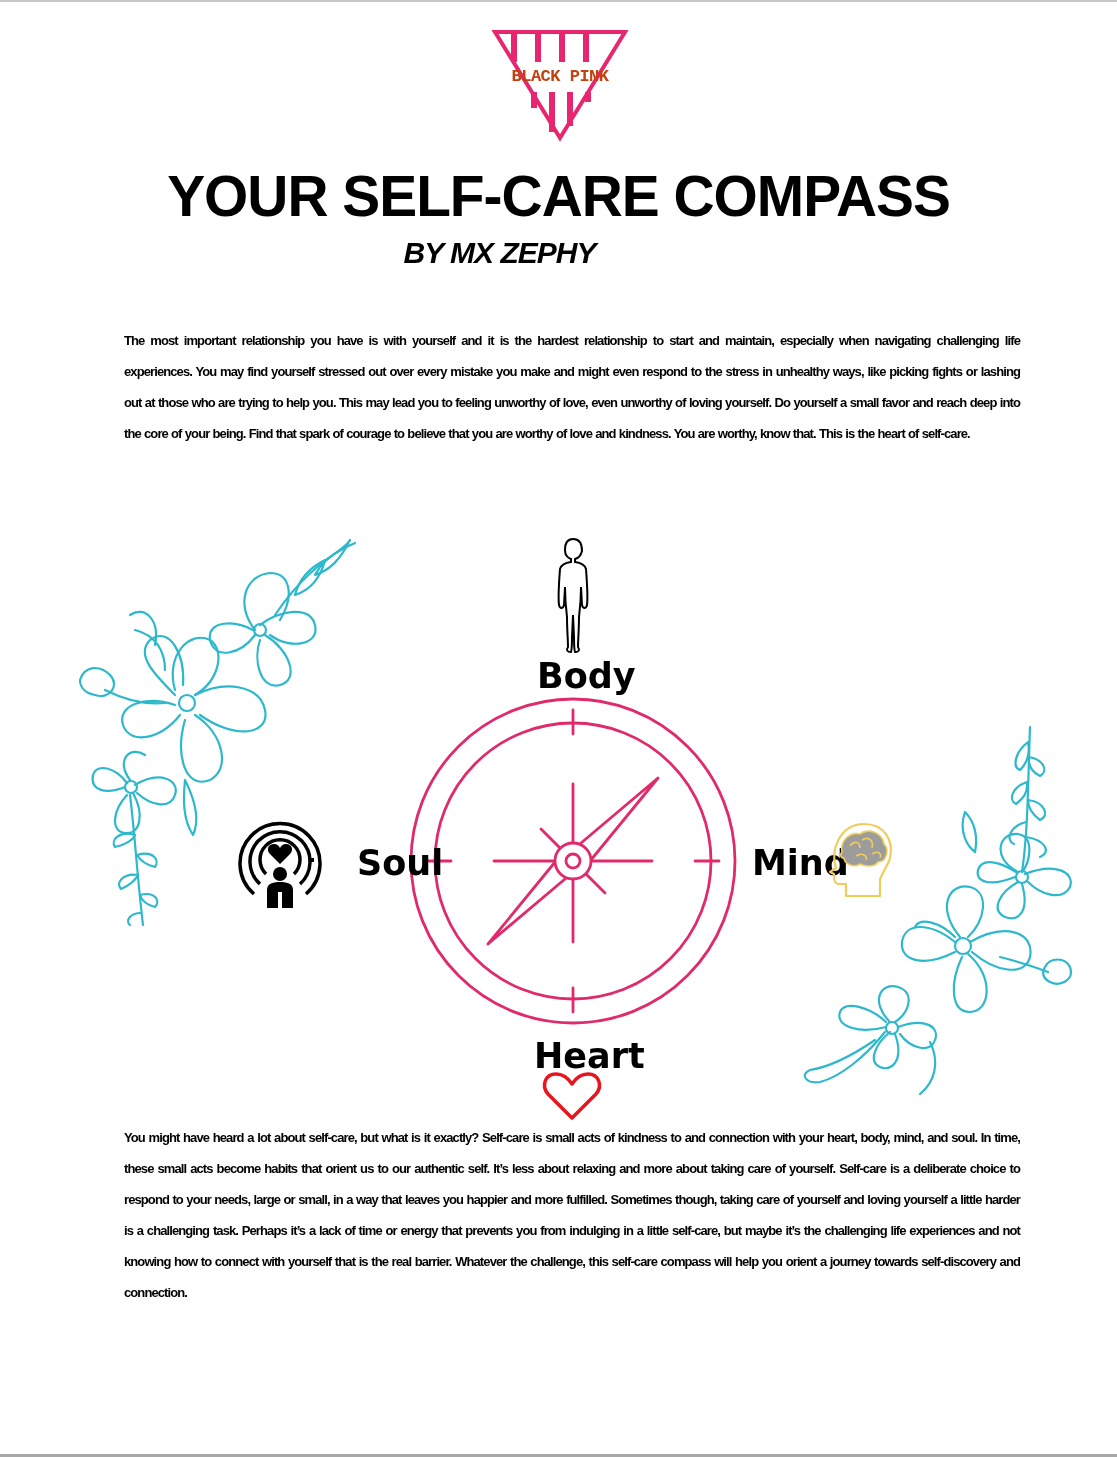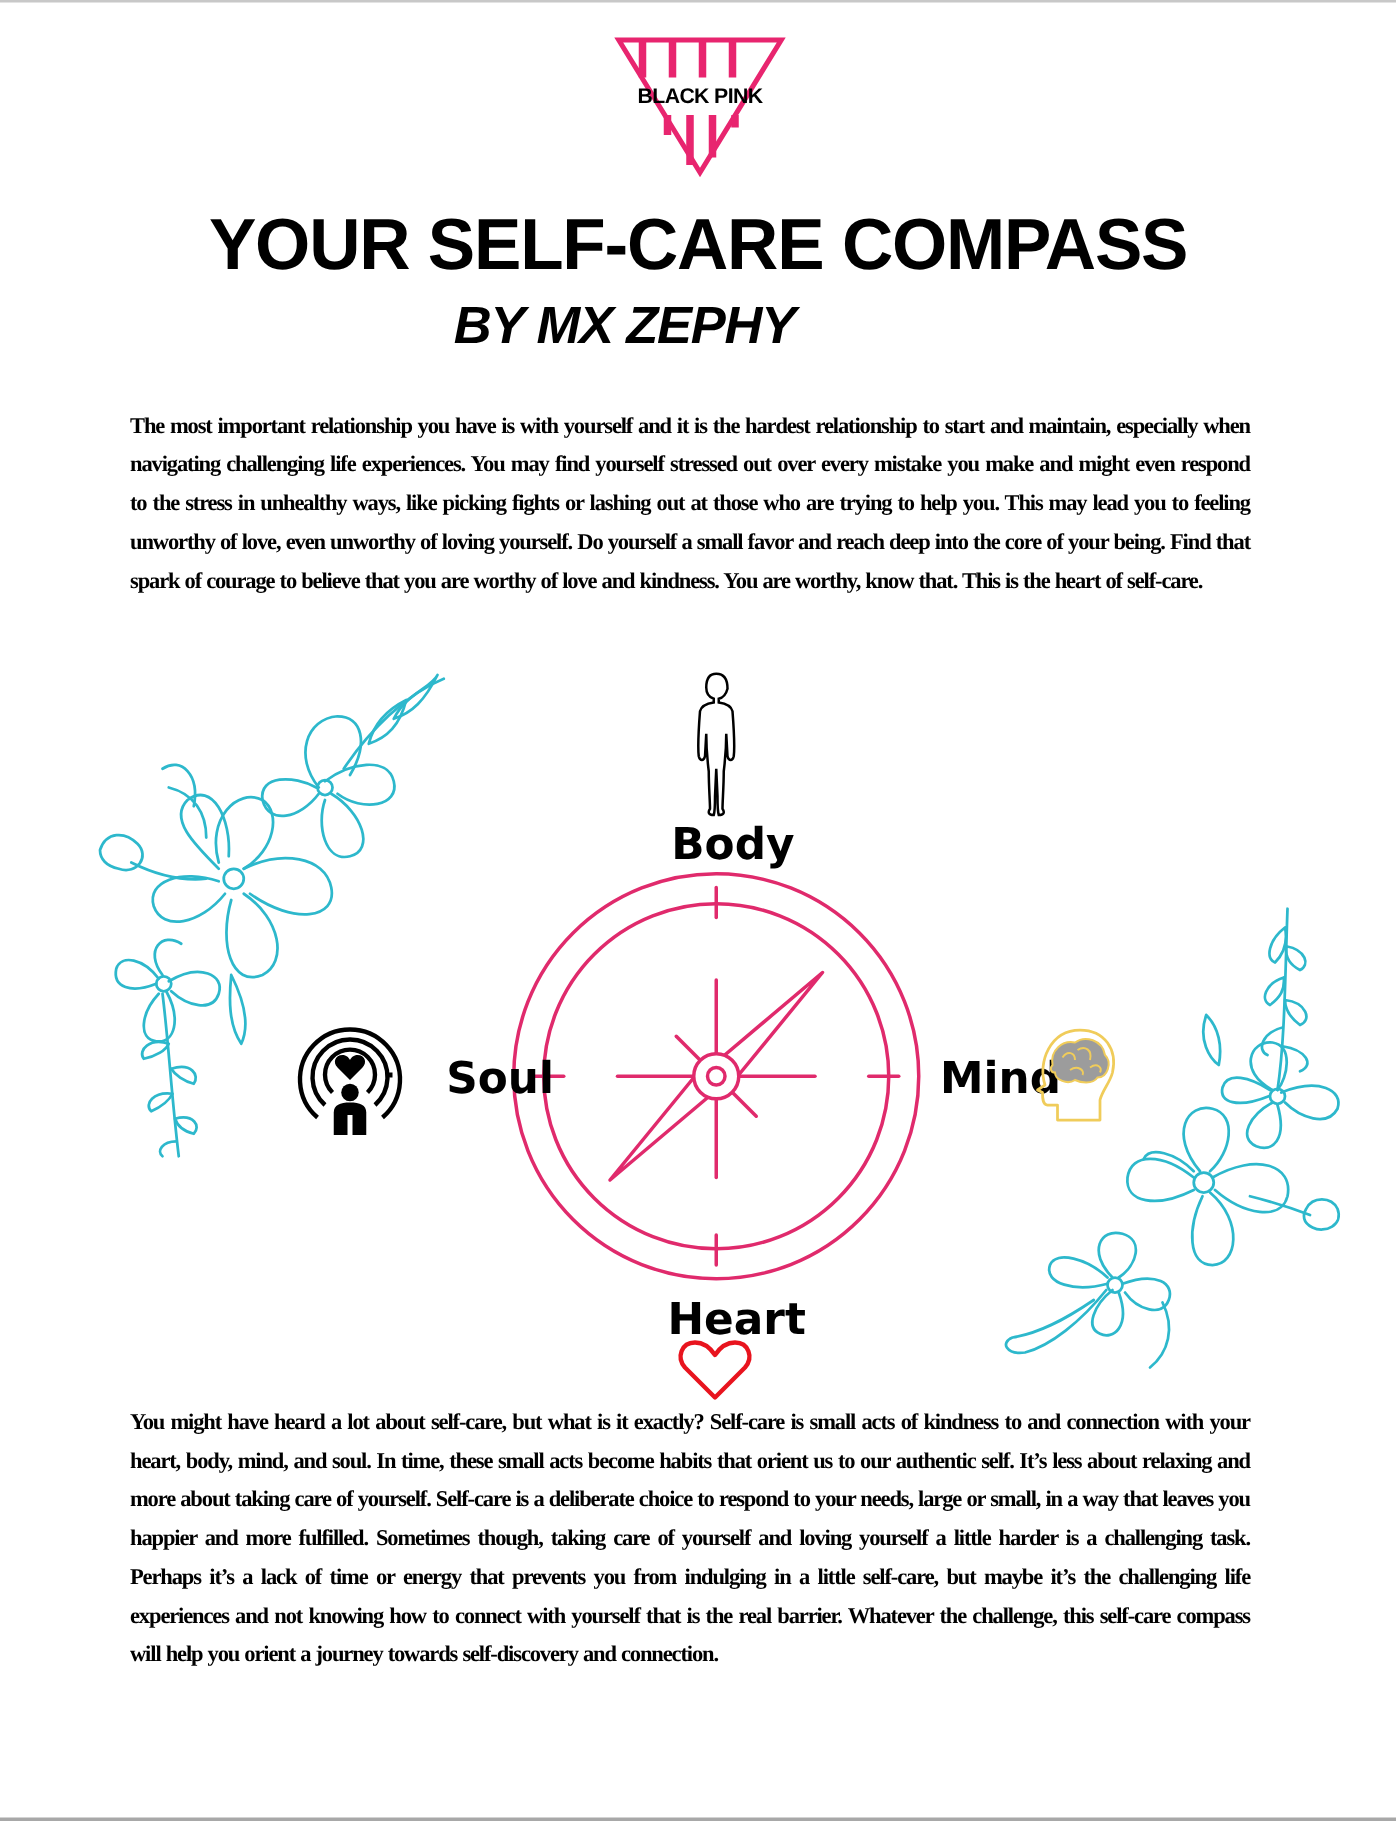--- a/index.html
+++ b/index.html
@@ -1,26 +1,26 @@
 <!DOCTYPE html>
 <html><head>
 <meta charset="utf-8">
 <style>
   html, body { margin: 0; padding: 0; background: #ffffff; }
   body { width: 1117px; height: 1457px; position: relative; overflow: hidden; font-family: "DejaVu Sans", sans-serif; color: #000; }
   .top-rule { position: absolute; left: 0; top: 0; width: 1117px; height: 2px; background: #c8c8c8; }
   .bottom-rule { position: absolute; left: 0; top: 1454px; width: 1117px; height: 3px; background: #a8a8a8; }
 
   .logo { position: absolute; left: 493px; top: 30px; width: 134px; height: 110px; }
-  .logo-text { position: absolute; left: 0; top: 37px; width: 134px; text-align: center; font-family: Liberation Sans, sans-serif; font-weight: bold; font-size: 17px; color: #000000; letter-spacing: -0.5px; }
+  .logo-text { position: absolute; left: 0; top: 37px; width: 134px; text-align: center; font-family: Liberation Mono, monospace; font-weight: bold; font-size: 17px; color: #c2410c; letter-spacing: -0.5px; }
 
   .title { position: absolute; left: 0; top: 162px; width: 1117px; text-align: center; font-family: "Liberation Sans", sans-serif; font-weight: bold; font-size: 58px; letter-spacing: -1px; transform: scaleX(0.98); }
-  .subtitle { position: absolute; left: 0; top: 236px; width: 999px; text-align: center; font-family: "Liberation Sans", sans-serif; font-weight: bold; font-style: italic; font-size: 42px; letter-spacing: -1px; }
+  .subtitle { position: absolute; left: 0; top: 236px; width: 999px; text-align: center; font-family: "Liberation Sans", sans-serif; font-weight: bold; font-style: italic; font-size: 30px; letter-spacing: -1px; }
 
-  .para { position: absolute; left: 104px; width: 896px; font-family: Liberation Serif, serif; font-weight: bold; font-size: 18px; line-height: 31px; text-align: justify; letter-spacing: -0.9px; word-spacing: 0.5px; margin: 0; }
+  .para { position: absolute; left: 124px; width: 896px; font-family: Liberation Sans, sans-serif; font-weight: bold; font-size: 13px; line-height: 31px; text-align: justify; letter-spacing: -0.9px; word-spacing: 0.5px; margin: 0; }
   .para1 { top: 325px; }
   .para2 { top: 1122px; }
 
   .label { position: absolute; font-family: "DejaVu Sans", sans-serif; font-weight: bold; font-size: 35px; }
   .label-body { left: 537px; top: 656px; }
   .label-soul { left: 325px; top: 843px; margin-left: 32px; }
   .label-mind { left: 752px; top: 843px; text-align: right; }
   .label-heart { left: 534px; top: 1036px; }
 
   svg { position: absolute; overflow: visible; }

